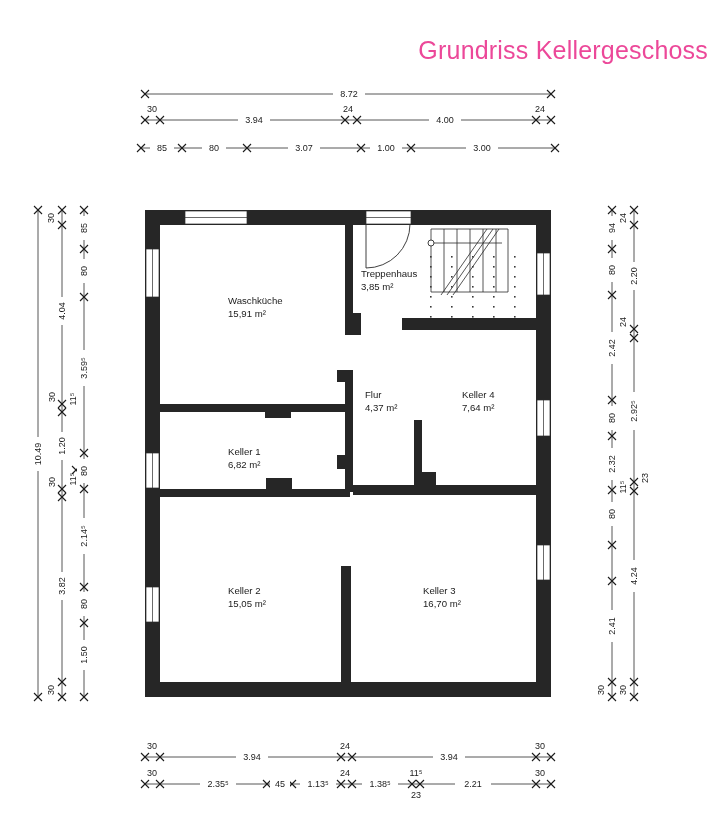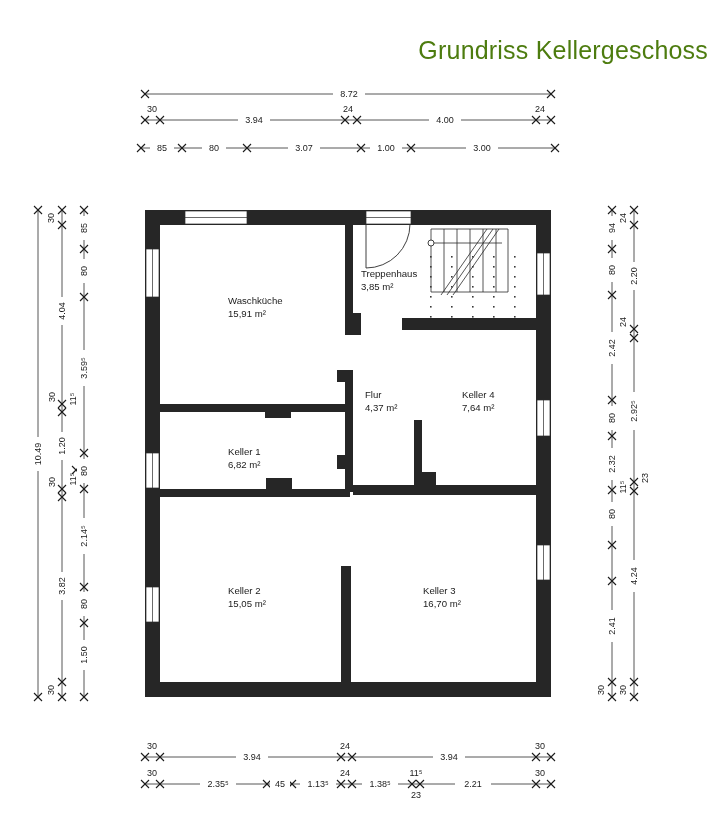--- a/index.html
+++ b/index.html
@@ -4,21 +4,21 @@
 <style>
   html,body{margin:0;padding:0;background:#ffffff;}
   body{
     width:720px;height:813px;position:relative;overflow:hidden;
     font-family:"Liberation Sans","DejaVu Sans",sans-serif;
     color:#1a1a1a;
   }
   #plan-root{position:absolute;inset:0;}
   .title{
     position:absolute;right:12px;top:36px;
-    font-size:25px;font-weight:400;letter-spacing:.2px;color:#4d7c0f;
+    font-size:25px;font-weight:400;letter-spacing:.2px;color:#ec4899;
     white-space:nowrap;
   }
   svg.canvas{position:absolute;left:0;top:0;width:720px;height:813px;}
   .dimtxt{
     font-family:"Liberation Sans","DejaVu Sans",sans-serif;
     font-size:9px;fill:#1b1b1b;
   }
   .roomtxt{
     font-family:"Liberation Sans","DejaVu Sans",sans-serif;
     font-size:9.6px;fill:#1b1b1b;

